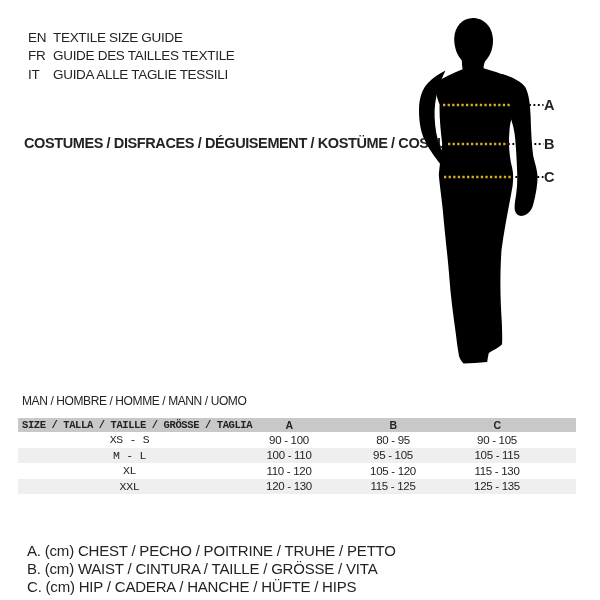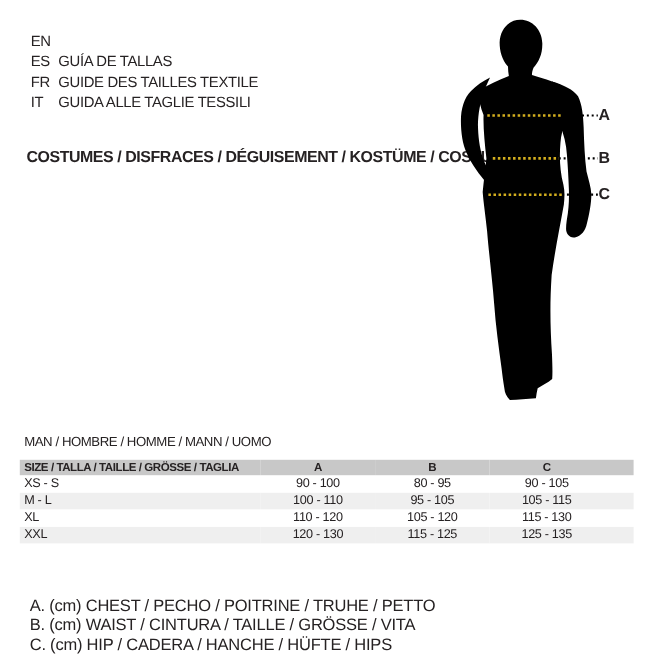--- a/index.html
+++ b/index.html
@@ -70,42 +70,39 @@
     padding:0;
     white-space:nowrap;
   }
   .size-table thead tr{height:14px;background:var(--header-bg);}
   .size-table thead th{
     font-size:10.5px;font-weight:700;letter-spacing:-0.4px;
   }
   .size-table tbody tr{height:15.5px;}
   .size-table tbody tr:nth-child(even){background:var(--stripe-bg);}
   .size-table th:first-child,.size-table td:first-child{
-    text-align:left;padding-left:4px;
+    text-align:center;padding-left:4px;font-family:Liberation Mono, monospace;
   }
   .size-table th:last-child,.size-table td:last-child{
     padding-right:27px;
   }
   
   .legend{
     position:absolute;top:542px;left:27px;
     font-size:15px;letter-spacing:-0.2px;
   }
   .legend-line{line-height:18px;white-space:nowrap;}
 </style>
 </head>
 <body>
 
 <div class="lang-list">
   <div class="lang-row">
     <span class="lang-code">EN</span>
-  </div>
-  <div class="lang-row">
-    <span class="lang-code">ES</span>
-    <span class="lang-label">GUÍA DE TALLAS</span>
+    <span class="lang-label">TEXTILE SIZE GUIDE</span>
   </div>
   <div class="lang-row">
     <span class="lang-code">FR</span>
     <span class="lang-label">GUIDE DES TAILLES TEXTILE</span>
   </div>
   <div class="lang-row">
     <span class="lang-code">IT</span>
     <span class="lang-label">GUIDA ALLE TAGLIE TESSILI</span>
   </div>
 </div>

